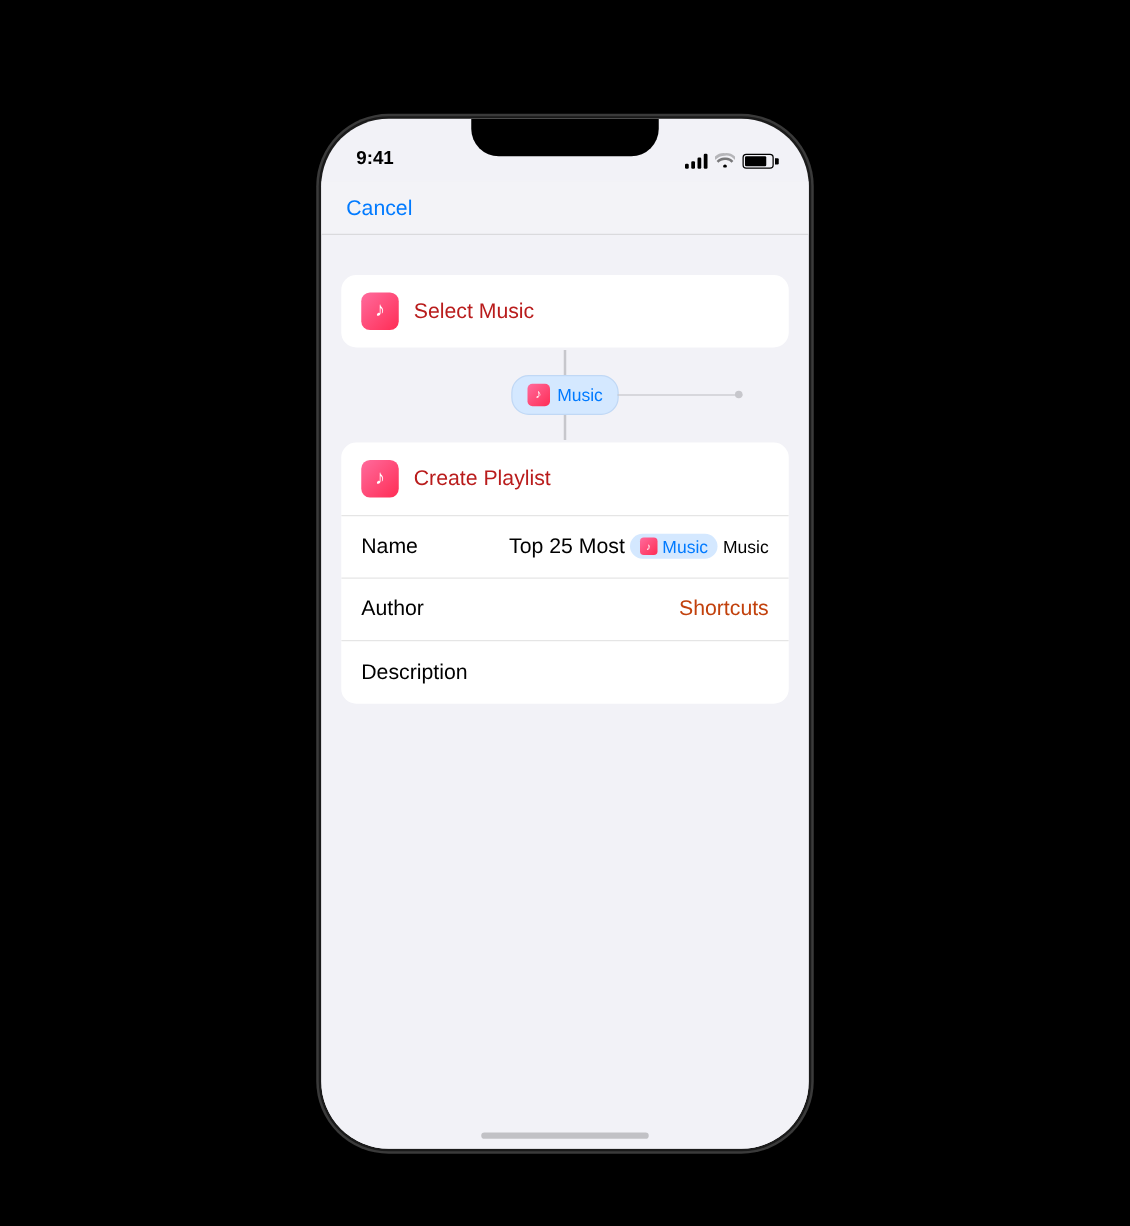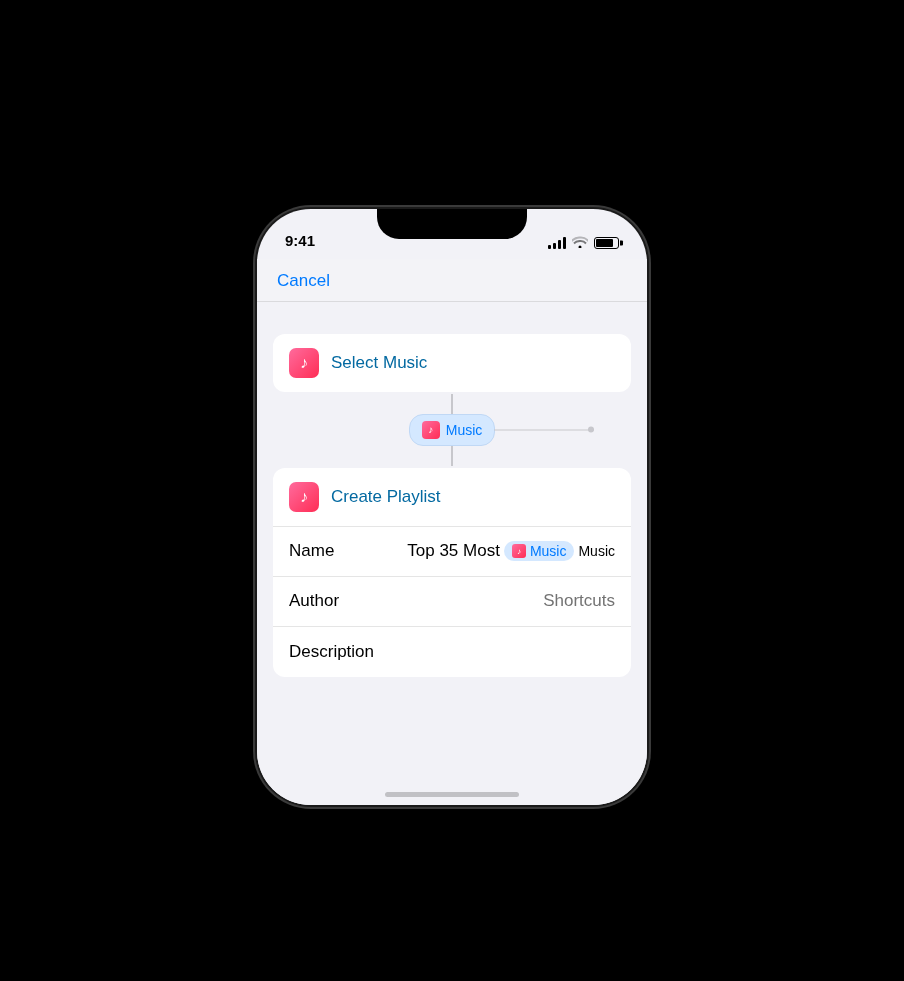--- a/index.html
+++ b/index.html
@@ -8,21 +8,21 @@
       background: #000;
       display: flex;
       justify-content: center;
       align-items: center;
       min-height: 100vh;
       font-family: -apple-system, 'SF Pro Text', 'Helvetica Neue', sans-serif;
     }
 
     .phone-frame {
       width: 390px;
-      height: 596px;
+      height: 824px;
       background: #f2f2f7;
       border-radius: 54px;
       position: relative;
       overflow: hidden;
       box-shadow:
         0 0 0 2px #1a1a1a,
         0 0 0 4px #3a3a3a,
         0 40px 80px rgba(0,0,0,0.8);
       margin-top: 32px;
     }
@@ -192,21 +192,21 @@
       flex-shrink: 0;
     }
 
     .music-note-glyph {
       color: #fff;
       font-size: 16px;
     }
 
     .row-label {
       font-size: 17px;
-      color: #0369a1;
+      color: #b91c1c;
       flex: 1;
     }
 
     
     .toggle {
       width: 51px;
       height: 31px;
       background: #e9e9ea;
       border-radius: 16px;
       position: relative;
@@ -321,21 +321,21 @@
       gap: 4px;
     }
 
     .field-value-text {
       font-size: 17px;
       color: #000;
     }
 
     .field-value-placeholder {
       font-size: 17px;
-      color: #737373;
+      color: #c2410c;
     }
 
     
     .inline-token {
       background: #d4e8ff;
       border-radius: 10px;
       padding: 2px 8px;
       display: inline-flex;
       align-items: center;
       gap: 4px;
@@ -453,21 +453,21 @@
         <div class="card-row">
           <div class="music-icon">
             <span class="music-note-glyph">♪</span>
           </div>
           <span class="row-label">Create Playlist</span>
         </div>
 
         <div class="field-row">
           <span class="field-label">Name</span>
           <div class="field-value">
-            <span class="field-value-text">Top 35 Most</span>
+            <span class="field-value-text">Top 25 Most</span>
             <div class="inline-token">
               <div class="inline-token-icon">
                 <span class="inline-token-glyph">♪</span>
               </div>
               <span class="inline-token-text">Music</span>
             </div>
             <span class="artist-tag">Music</span>
           </div>
         </div>
 

